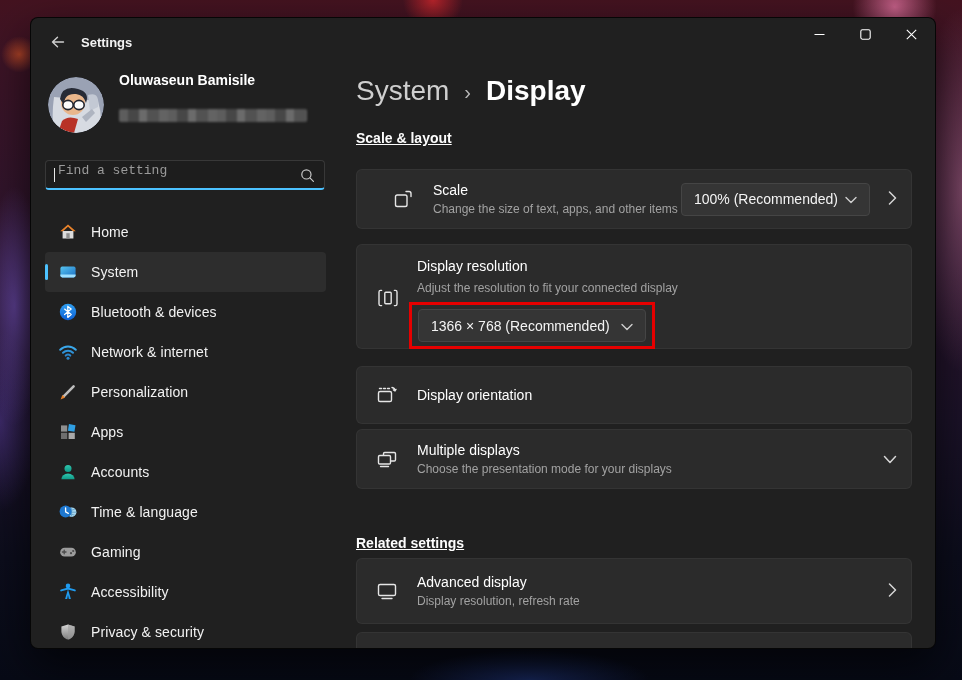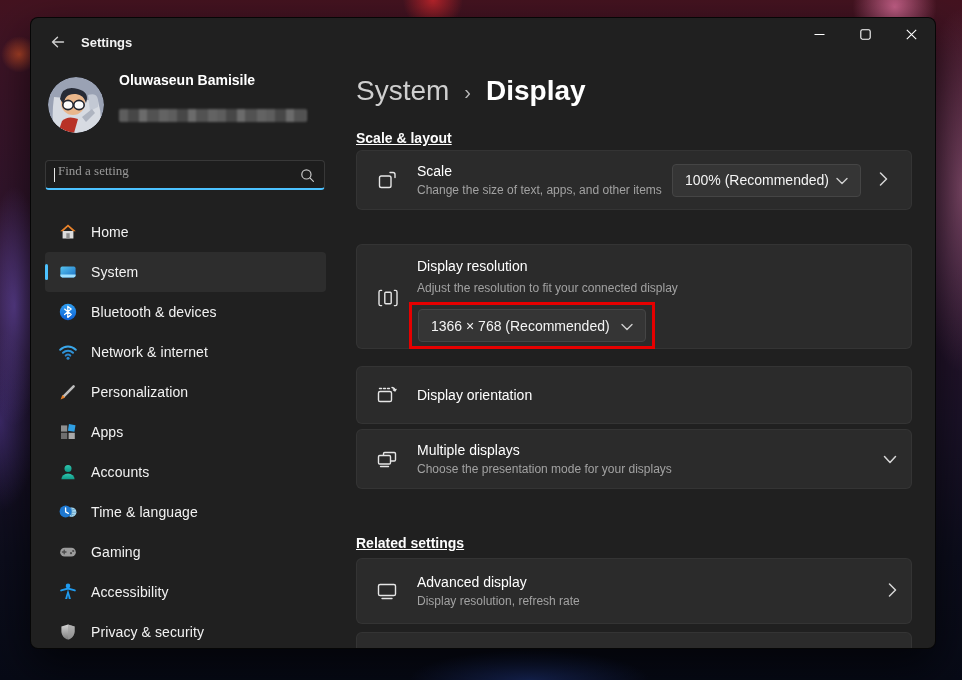--- a/index.html
+++ b/index.html
@@ -41,21 +41,21 @@
   .user-name{ position:absolute; left:88px; top:54px; font-size:14px; font-weight:700; color:#ffffff; }
   .user-email-redacted{ position:absolute; left:88px; top:91px; width:188px; height:13px; border-radius:2px;
     background:repeating-linear-gradient(90deg,#5d5d5d 0 9px,#474747 9px 20px,#6b6b6b 20px 28px,#525252 28px 40px,#636363 40px 49px);
     filter:blur(1.1px); }
 
   
   .search-box{ position:absolute; left:14px; top:142px; width:280px; height:30px;
     background:#1d1d1d; border:1px solid #383838; border-bottom:2px solid #4cc2ff; border-radius:4px; }
   .search-box input{ position:absolute; left:0; top:0; width:100%; height:100%;
     background:transparent; border:none; outline:none; color:#e8e8e8;
-    font-family:Liberation Serif, serif; font-size:13px; padding:0 30px 8px 12px; }
+    font-family:Liberation Mono, monospace; font-size:13px; padding:0 30px 8px 12px; }
   .search-box input::placeholder{ color:#9a9a9a; }
   .search-caret{ position:absolute; left:8px; top:7px; width:1px; height:14px; background:#e8e8e8; }
   .search-glyph{ position:absolute; right:9px; top:7px; }
 
   
   .nav{ position:absolute; left:14px; top:194px; width:281px; }
   .nav-item{ position:relative; display:flex; align-items:center; height:40px; border-radius:4px;
     cursor:pointer; }
   .nav-item .ic{ width:46px; display:flex; align-items:center; justify-content:center; }
   .nav-item .lbl{ font-size:14px; color:#f2f2f2; letter-spacing:.1px; }
@@ -74,21 +74,21 @@
   .hdr-related{ top:517px; }
 
   .card{ position:absolute; left:0; width:556px; background:#2b2b2b; border-radius:6px;
     border:1px solid rgba(255,255,255,.045); display:flex; align-items:center; }
   .card .icon-col{ width:60px; display:flex; align-items:center; justify-content:center; flex:0 0 60px; }
   .card .txt{ flex:1; }
   .card .t{ font-size:14px; color:#ffffff; }
   .card .d{ font-size:12px; color:#a2a2a2; margin-top:4px; line-height:15px; }
   .card .right{ display:flex; align-items:center; gap:18px; padding-right:14px; }
 
-  .card-scale{ top:132px; height:60px; }
+  .card-scale{ top:151px; height:60px;padding-left:16px; }
   .card-scale .txt{ max-width:255px; }
   .card-res{ top:226px; height:105px; display:block; }
   .card-orient{ top:348px; height:58px; }
   .card-multi{ top:411px; height:60px; }
   .card-adv{ top:540px; height:66px; }
   .card-stub{ top:614px; height:30px; }
 
   
   .card-res .icon-abs{ position:absolute; left:19px; top:41px; }
   .card-res .t{ position:absolute; left:60px; top:13px; }

